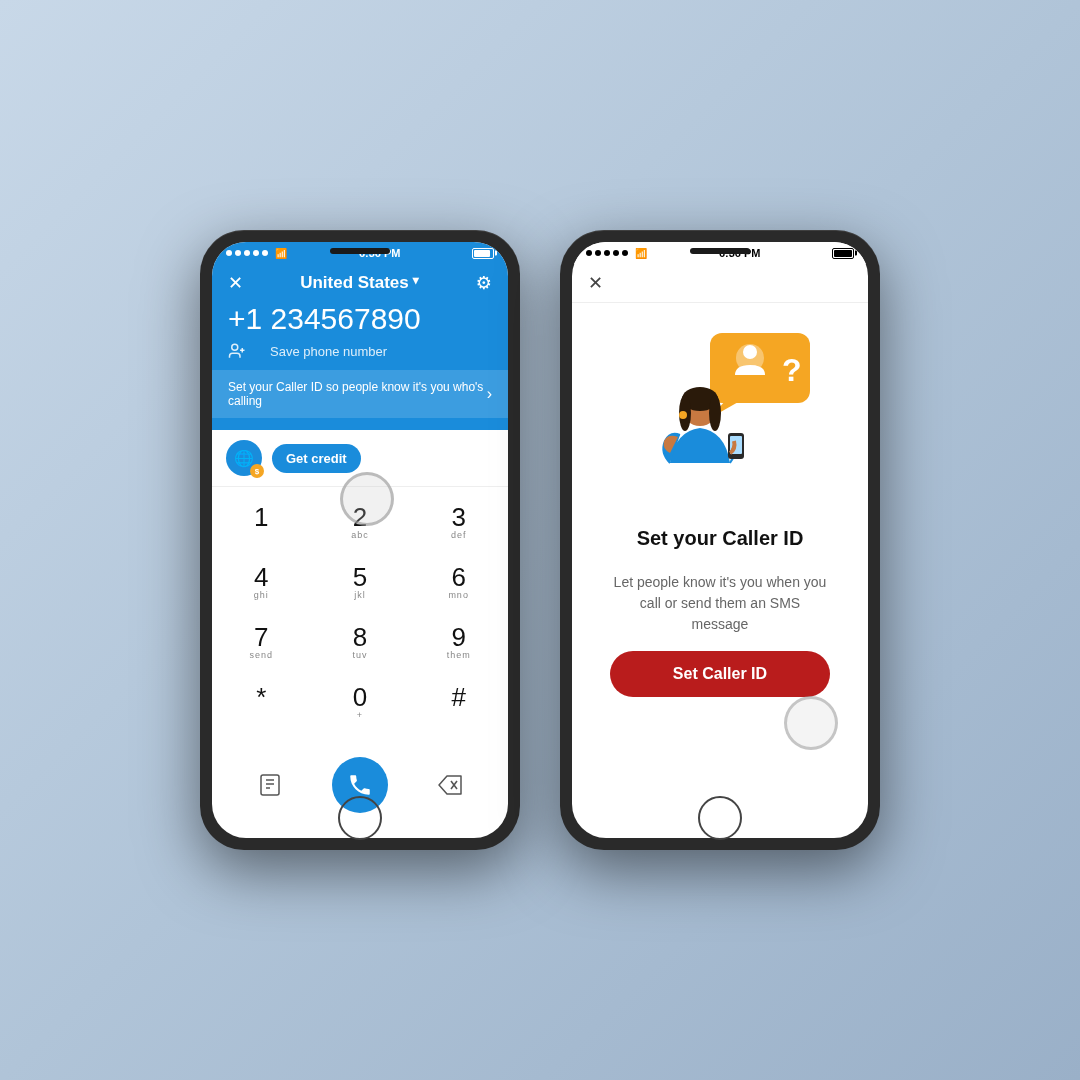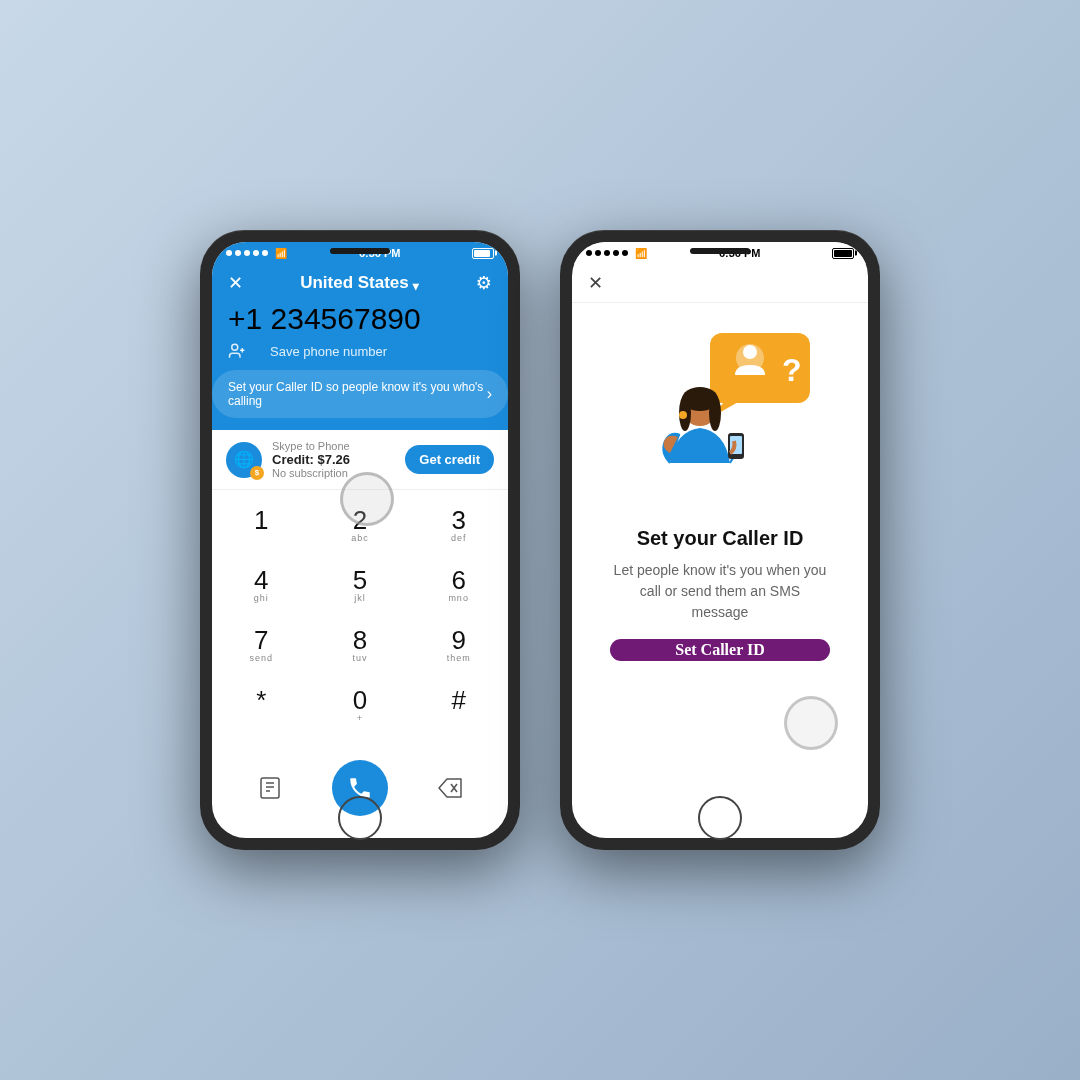--- a/index.html
+++ b/index.html
@@ -142,38 +142,38 @@
     }
 
     .nav-icon {
       color: white;
       font-size: 18px;
       cursor: pointer;
     }
 
     .nav-title {
       display: flex;
-      align-items: flex-end;
+      align-items: flex-start;
       gap: 4px;
       color: white;
       font-size: 17px;
       font-weight: 600;
     }
 
     .nav-chevron {
       font-size: 12px;
     }
 
     .nav-settings {
       color: white;
       font-size: 18px;
     }
 
     .phone-number {
-      color: #000000;
+      color: #ffffff;
       font-size: 30px;
       font-weight: 300;
       margin-bottom: 6px;
     }
 
     .save-number {
       display: flex;
       align-items: center;
       gap: 24px;
       color: rgba(255,255,255,0.85);
@@ -183,21 +183,20 @@
     .caller-id-banner {
       background: rgba(255,255,255,0.15);
       margin: 0 -16px;
       padding: 10px 16px;
       display: flex;
       align-items: center;
       justify-content: space-between;
       color: white;
       font-size: 12px;
       margin-top: 10px;
-      border-radius: 24px;
     }
 
     
     .credit-section {
       display: flex;
       align-items: center;
       padding: 10px 14px;
       border-bottom: 1px solid #eee;
       gap: 10px;
     }
@@ -370,42 +369,41 @@
       width: 200px;
       height: 180px;
       margin-bottom: 24px;
       position: relative;
     }
 
     .caller-id-title {
       font-size: 20px;
       font-weight: 700;
       color: #111;
-      margin-bottom: 10px;
+      margin-bottom: 22px;
     }
 
     .caller-id-desc {
       font-size: 14px;
       color: #666;
       line-height: 1.5;
       margin-bottom: 16px;
       max-width: 220px;
     }
 
     .set-caller-btn {
-      background: #701a75;
+      background: #b91c1c;
       color: white;
       border: none;
       border-radius: 24px;
-      padding: 2px 40px;
+      padding: 14px 40px;
       font-size: 16px;
       font-weight: 600;
       cursor: pointer;
       width: 220px;
-      font-family: Liberation Serif, serif;
     }
 
     
     .touch-indicator-2 {
       position: absolute;
       width: 54px;
       height: 54px;
       border: 3px solid rgba(150,150,150,0.5);
       border-radius: 50%;
       background: rgba(200,200,200,0.2);
@@ -463,25 +461,20 @@
           <span style="flex:1; font-size:12px;">Set your Caller ID so people know it's you who's calling</span>
           <span style="color:white; font-size:16px;">›</span>
         </div>
       </div>
 
       <div class="credit-section">
         <div class="globe-icon">
           🌐
           <div class="globe-badge">$</div>
         </div>
-        <div class="credit-info">
-          <div class="credit-label">Skype to Phone</div>
-          <div class="credit-amount">Credit: $7.26</div>
-          <div class="credit-sub">No subscription</div>
-        </div>
         <button class="get-credit-btn">Get credit</button>
       </div>
 
       <div class="dialer">
         <div class="dialer-row">
           <div class="dialer-key">
             <span class="key-num">1</span>
             <span class="key-sub"></span>
           </div>
           <div class="dialer-key">

